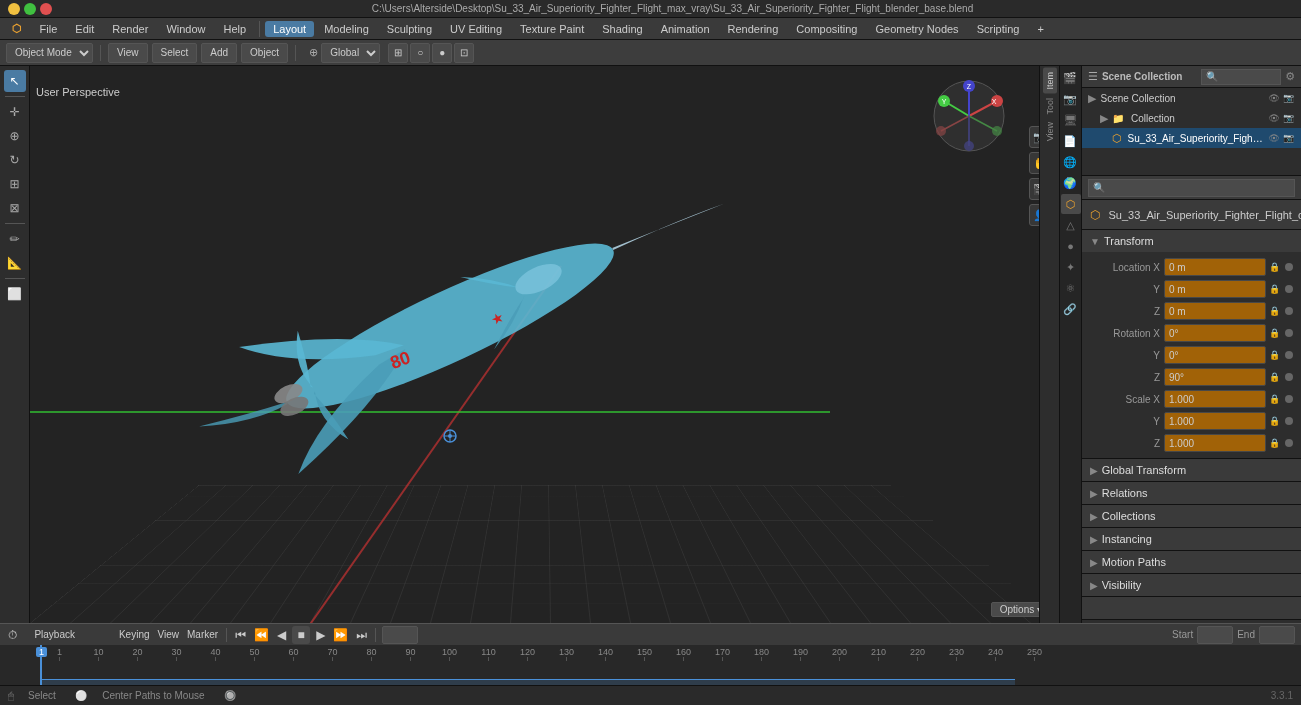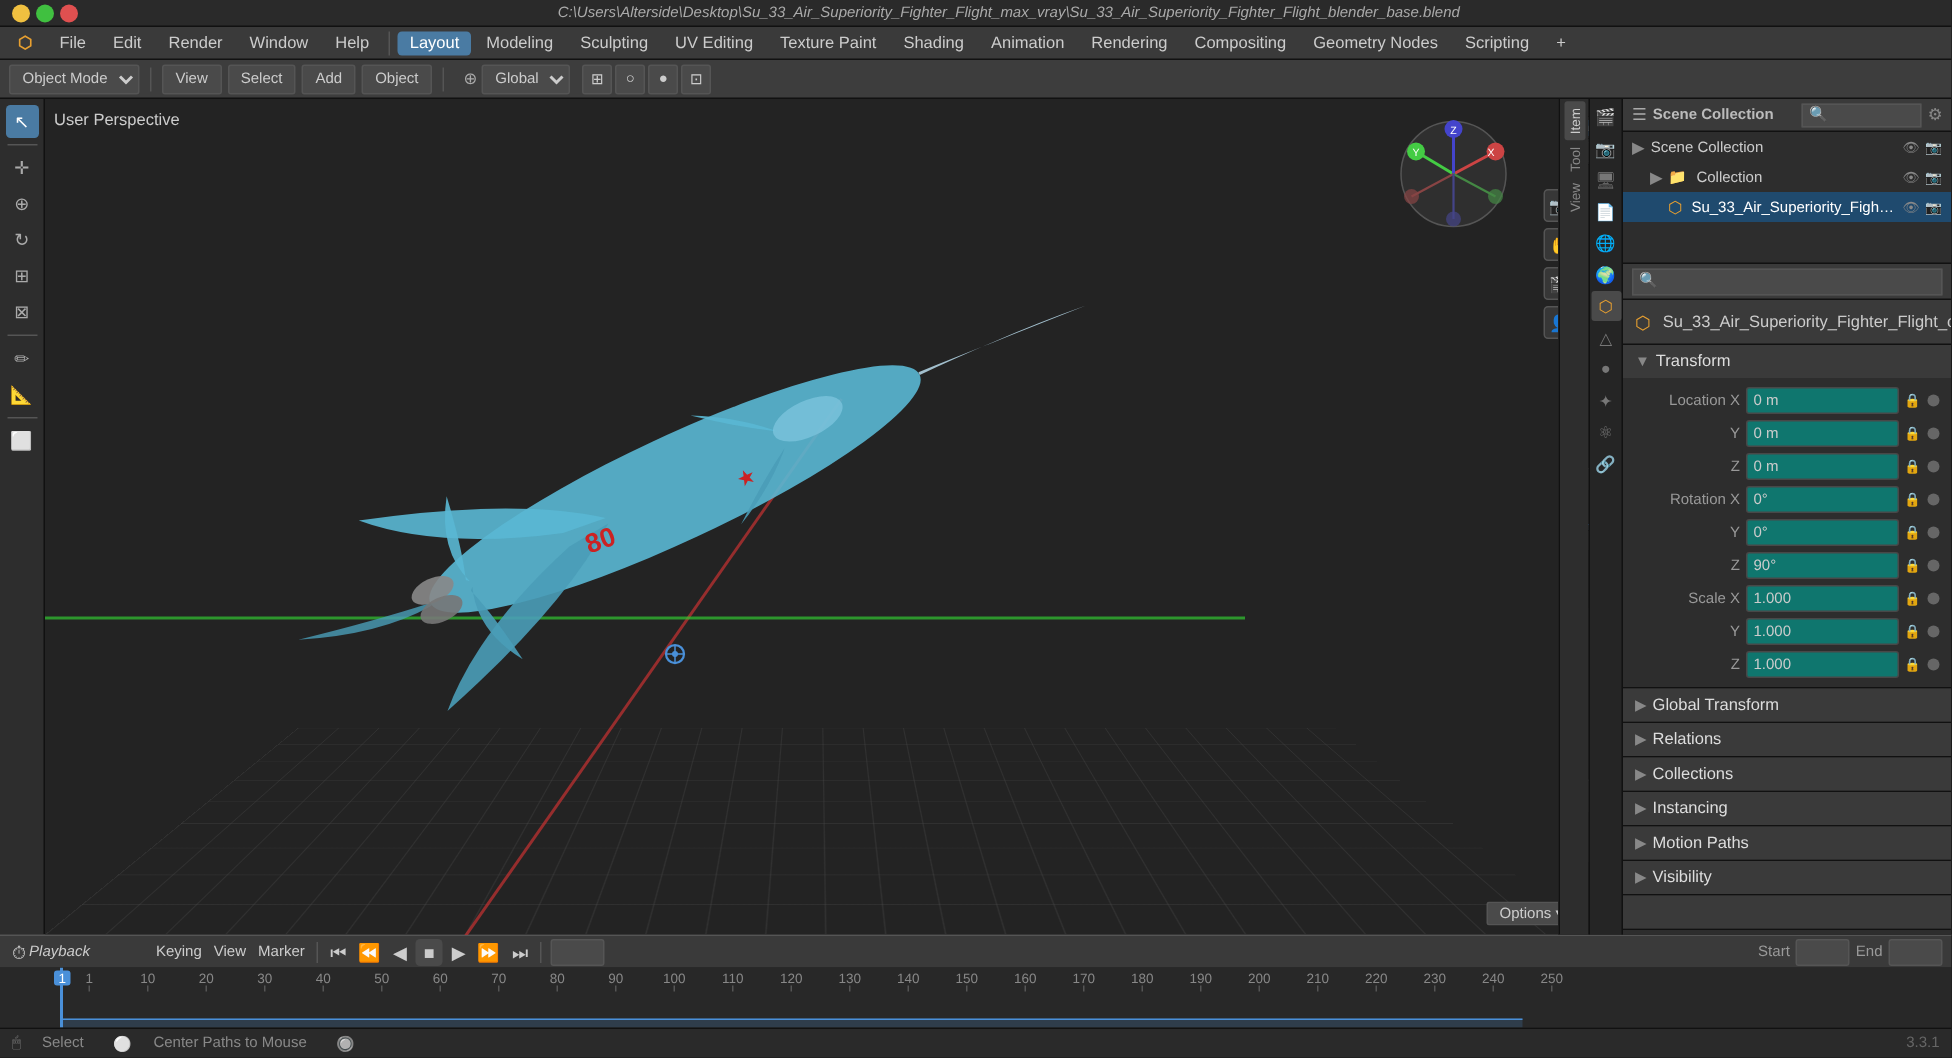--- a/index.html
+++ b/index.html
@@ -19,21 +19,20 @@
     .title-bar {
       background: #2a2a2a;
       height: 18px;
       display: flex;
       align-items: center;
       padding: 0 8px;
       font-size: 10px;
       color: #aaa;
       border-bottom: 1px solid #111;
       flex-shrink: 0;
-      font-style: italic;
     }
     .title-bar-title {
       flex: 1;
       text-align: center;
     }
     .title-bar-controls {
       display: flex;
       gap: 4px;
     }
     .title-bar-btn {
@@ -148,21 +147,21 @@
 
     
     .viewport {
       flex: 1;
       position: relative;
       background: #232323;
       overflow: hidden;
     }
     .viewport-info {
       position: absolute;
-      top: 6px;
+      top: 18px;
       left: 6px;
       color: #ccc;
       font-size: 11px;
       line-height: 1.6;
       pointer-events: none;
     }
     
     .grid-overlay {
       position: absolute;
       inset: 0;
@@ -282,21 +281,21 @@
       height: 22px;
     }
     .prop-label {
       font-size: 10px;
       color: #999;
       text-align: right;
       min-width: 70px;
     }
     .prop-value {
       flex: 1;
-      background: #0f766e;
+      background: #a16207;
       border: 1px solid #484848;
       color: #ccc;
       font-size: 10px;
       height: 18px;
       padding: 0 4px;
       border-radius: 2px;
       display: flex;
       align-items: center;
     }
     .prop-lock-icon {
@@ -897,21 +896,21 @@
     </div>
   </div>
 
 </div>
 
 <div class="bottom-bar">
 
   <div class="timeline-toolbar">
     <button class="tl-btn">
       <span>⏱</span>
-      <span style="font-size:10px;color:#ccc;margin-left:2px;font-style:italic;">Playback</span>
+      <span style="font-size:10px;color:#ccc;margin-left:17px;">Playback</span>
     </button>
     <button class="tl-btn">
       <span style="font-size:10px;color:#ccc;margin-left:36px;">Keying</span>
     </button>
     <button class="tl-btn">
       <span style="font-size:10px;color:#ccc;">View</span>
     </button>
     <button class="tl-btn">
       <span style="font-size:10px;color:#ccc;">Marker</span>
     </button>

